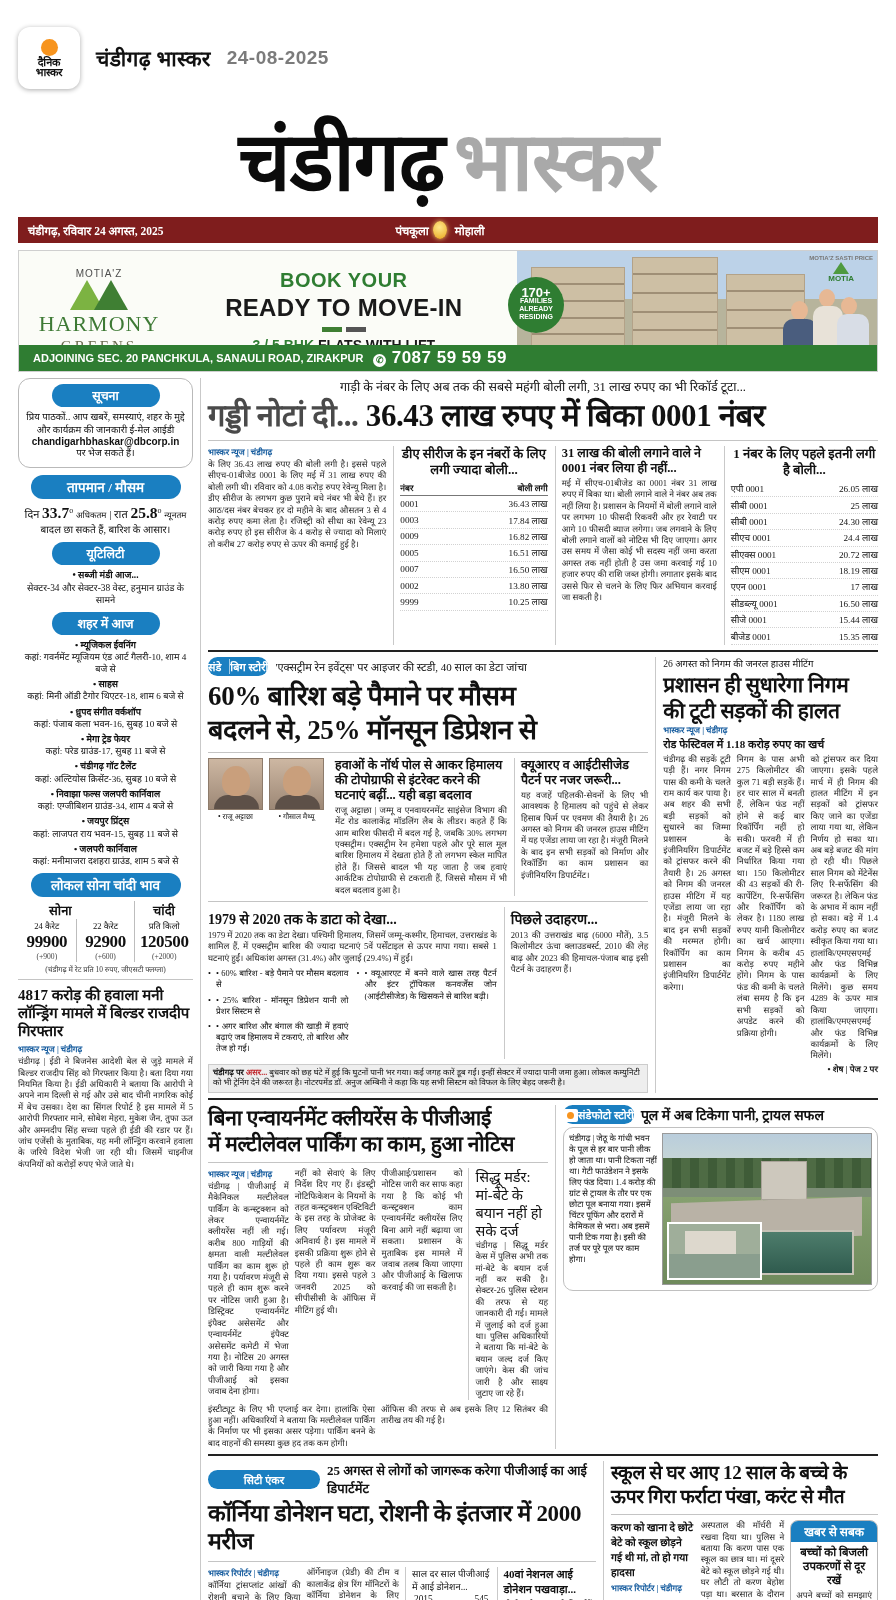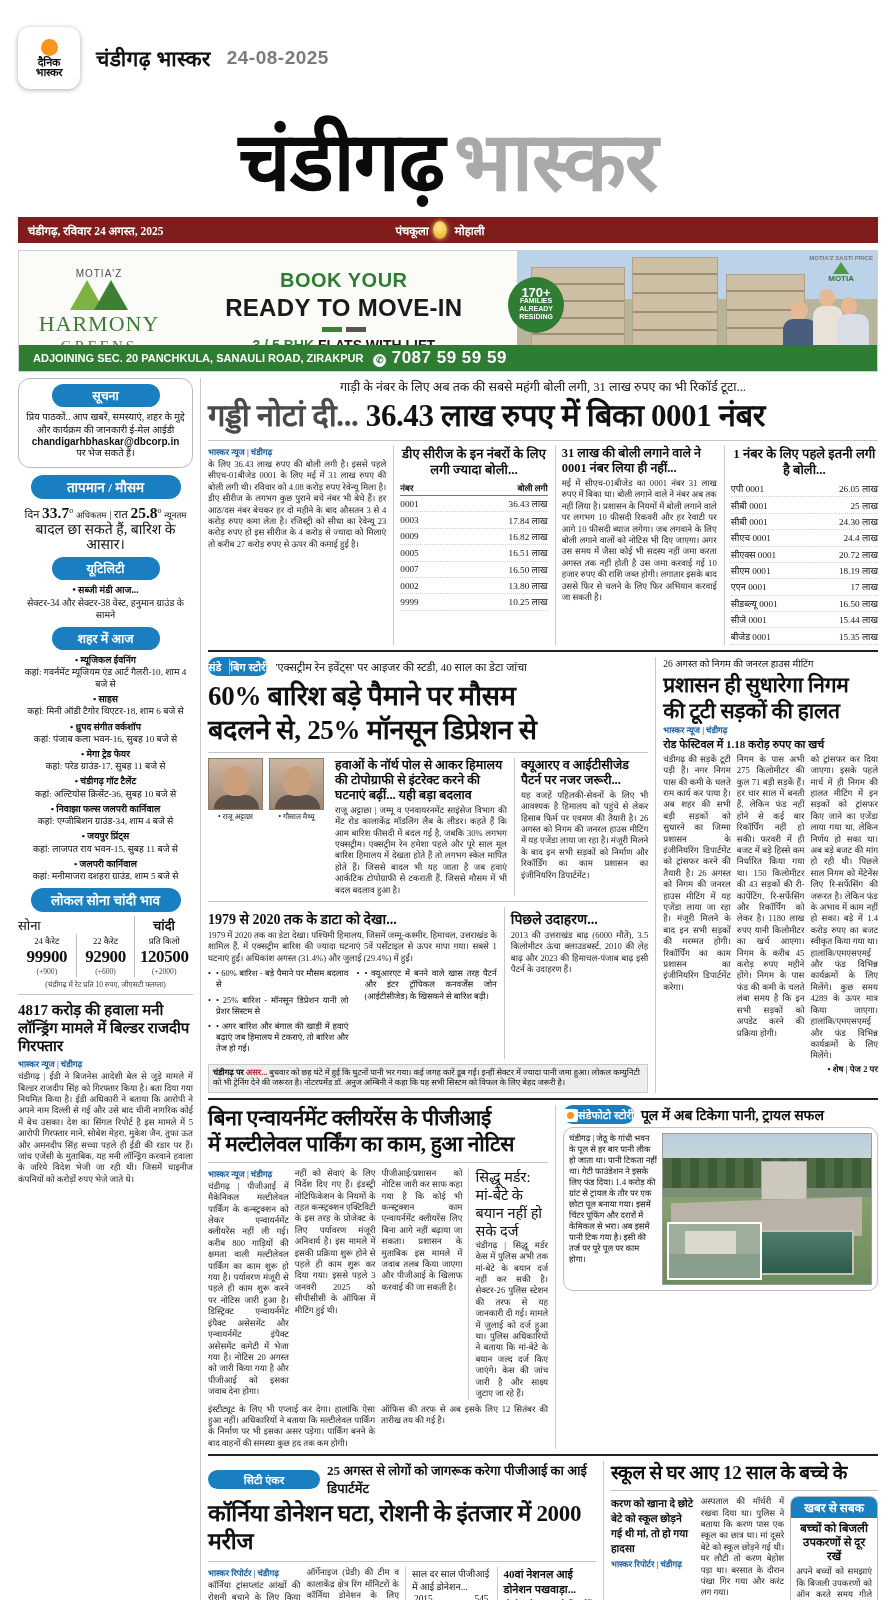--- a/index.html
+++ b/index.html
@@ -98,21 +98,21 @@
     display:block; width:fit-content; min-width:108px;
   }
   .pill.wide { min-width:150px; font-size:13.5px; }
   .roundbox { border:1px solid #b9b9b9; border-radius:12px; padding:5px 7px 7px; margin-bottom:7px; text-align:center; }
   .sm { font-size:9.6px; line-height:12.5px; }
   .mailid { font-family:"Liberation Sans",sans-serif; font-weight:bold; font-size:10px; color:#111; }
 
   .wx { font-size:11px; line-height:15px; }
   .wx b { font-size:15.5px; }
   .wx sup { font-size:8px; }
-  .wx .note { font-size:14px; }
+  .wx .note { font-size:10px; }
 
   .util { font-size:9.4px; line-height:12.5px; }
   .util .t { font-weight:bold; }
 
   .city-ev { font-size:9.2px; line-height:12.2px; }
   .city-ev .e { font-weight:bold; display:block; margin-top:3px; }
 
   .rates { display:flex; text-align:center; border-top:0; }
   .rates .c { flex:1; padding:1px 2px; }
   .rates .c + .c { border-left:1px solid #bdbdbd; }
@@ -334,21 +334,21 @@
           <div><span class="e">• निवाझा फल्स जलपरी कार्निवाल</span><span>कहां: एग्जीबिशन ग्राउंड-34, शाम 4 बजे से</span></div>
           <div><span class="e">• जयपुर प्रिंट्स</span><span>कहां: लाजपत राय भवन-15, सुबह 11 बजे से</span></div>
           <div><span class="e">• जलपरी कार्निवाल</span><span>कहां: मनीमाजरा दशहरा ग्राउंड, शाम 5 बजे से</span></div>
         </div>
       </div>
 
       <div style="margin-top:6px;">
         <div class="pill wide">लोकल सोना चांदी भाव</div>
         <div style="display:flex;text-align:center;">
           <div style="flex:2;">
-            <div class="rates hd" style="font-weight:normal;font-size:13px;">सोना</div>
+            <div class="rates hd" style="font-weight:bold;font-size:13px;margin-left:31px;">सोना</div>
           </div>
           <div style="flex:1;border-left:1px solid #bdbdbd;">
             <div style="font-weight:bold;font-size:13px;">चांदी</div>
           </div>
         </div>
         <div class="rates">
           <div class="c">
             <div class="lb">24 कैरेट</div>
             <div class="vv">99900</div>
             <div class="dl">(+900)</div>
@@ -668,20 +668,21 @@
             </div>
           </div>
 
         </div>
 
         <div class="rule-v"></div>
 
         <div style="flex:.86;">
           <div class="mid-h" style="font-size:19px;line-height:24px;">
             <div>स्कूल से घर आए 12 साल के बच्चे के</div>
+            <div>ऊपर गिरा फर्राटा पंखा, करंट से मौत</div>
           </div>
           <hr class="thin">
           <div style="display:flex;gap:6px;">
             <div style="flex:1;">
               <div class="sub-h" style="font-size:10.5px;">करण को खाना दे छोटे बेटे को स्कूल छोड़ने गई थी मां, तो हो गया हादसा</div>
               <div class="byline">भास्कर रिपोर्टर | चंडीगढ़</div>
             </div>
             <div class="body-txt" style="flex:1;">अस्पताल की मॉर्चरी में रखवा दिया था। पुलिस ने बताया कि करण पास एक स्कूल का छात्र था। मां दूसरे बेटे को स्कूल छोड़ने गई थी। घर लौटी तो करण बेहोश पड़ा था। बरसात के दौरान पंखा गिर गया और करंट लग गया।</div>
             <div style="flex:1.05;">
               <div class="lesson-box">

